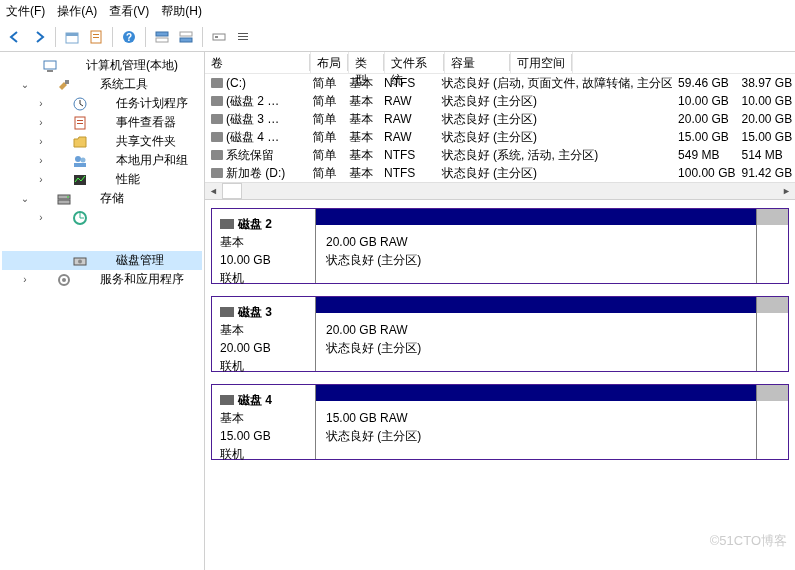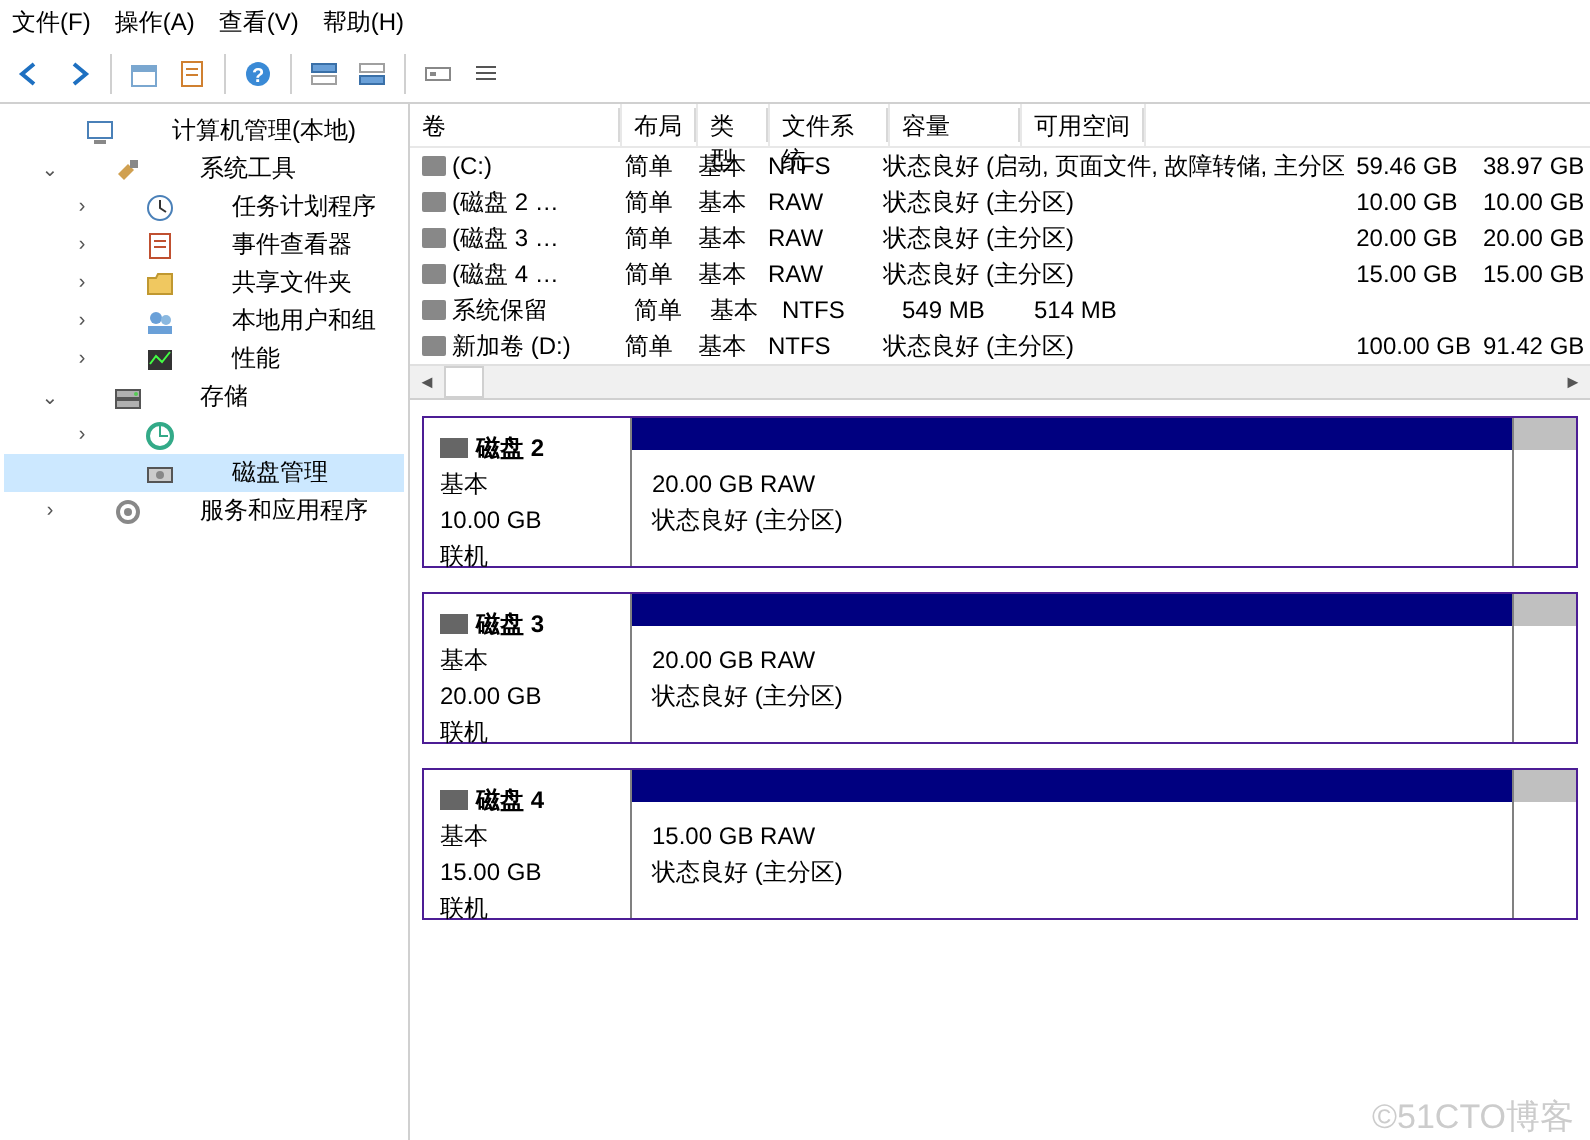--- a/index.html
+++ b/index.html
@@ -5,21 +5,21 @@
 * { box-sizing: border-box; margin: 0; padding: 0; font-family: "Microsoft YaHei", "Segoe UI", Tahoma, sans-serif; }
 body { width: 795px; height: 570px; background: #fff; font-size: 12px; color: #000; overflow: hidden; }
 .menubar { height: 22px; padding: 2px 6px; display: flex; gap: 12px; align-items: center; }
 .menubar span { cursor: default; }
 .toolbar { height: 30px; border-bottom: 1px solid #d0d0d0; display: flex; align-items: center; padding: 0 4px; gap: 2px; }
 .toolbar .btn { width: 22px; height: 22px; display: flex; align-items: center; justify-content: center; border: 1px solid transparent; }
 .toolbar .sep { width: 1px; height: 20px; background: #d0d0d0; margin: 0 3px; }
 .main { display: flex; height: calc(100% - 52px); }
 .tree-pane { width: 205px; border-right: 1px solid #d0d0d0; padding: 4px 2px; overflow: auto; }
 .tree-item { display: flex; align-items: center; height: 19px; padding-left: 2px; white-space: nowrap; cursor: default; gap: 24px; }
-.tree-item.selected { background: #cce8ff; }
+.tree-item.selected { background: #cce8ff; margin-top: 24px; }
 .tree-item .tw { width: 14px; display: inline-flex; justify-content: center; color: #555; font-size: 10px; }
 .tree-item .icon { width: 16px; height: 16px; margin-right: 4px; display: inline-flex; align-items: center; justify-content: center; }
 .indent-1 { padding-left: 16px; } .indent-2 { padding-left: 32px; }
 .right-pane { flex: 1; display: flex; flex-direction: column; overflow: hidden; }
 .vol-list { border-bottom: 1px solid #d0d0d0; }
 .vol-header { display: flex; height: 22px; background: #fff; border-bottom: 1px solid #e8e8e8; }
 .vol-header div { border-right: 1px solid #e8e8e8; padding: 3px 6px; font-weight: normal; background: #fff; position: relative; }
 .vol-header div::after { content: ''; position: absolute; right: 0; top: 2px; bottom: 2px; width: 1px; background: #d8d8d8; }
 .vol-row { display: flex; height: 18px; align-items: center; }
 .vol-row div { padding: 0 6px; white-space: nowrap; overflow: hidden; }
@@ -31,21 +31,21 @@
 .disk-pane { flex: 1; overflow-y: auto; padding: 8px 6px 0 6px; }
 .disk-block { border: 1px solid #4c1d95; margin-bottom: 12px; display: flex; height: 76px; }
 .disk-left { width: 104px; border-right: 1px solid #808080; padding: 6px 8px; line-height: 1.5; }
 .disk-left .dicon { width:14px; height:10px; background:#666; display:inline-block; margin-right:4px; vertical-align:-1px;}
 .disk-left b { font-weight: bold; }
 .part { flex: 1; display: flex; flex-direction: column; }
 .part-bar { height: 16px; background: #000080; }
 .part-body { flex: 1; padding: 8px 10px; line-height: 1.5; border-left:0; }
 .part-gap { width: 32px; border-left: 1px solid #808080; }
 .part-gap .gbar { height:16px; background:#c0c0c0; }
-.watermark { position:absolute; right:8px; bottom:0; color:#ccc; font-size:17px;}
+.watermark { position:absolute; right:8px; bottom:20px; color:#ccc; font-size:13px;}
 svg { display:block; }
 </style>
 </head>
 <body>
 
 <div class="menubar">
   <span>文件(F)</span>
   <span>操作(A)</span>
   <span>查看(V)</span>
   <span>帮助(H)</span>
@@ -272,20 +272,21 @@
             <div class="c-fs">RAW</div>
             <div class="c-st">状态良好 (主分区)</div>
             <div class="c-cap">15.00 GB</div>
             <div class="c-fr">15.00 GB</div>
           </div>
           <div class="vol-row">
             <div class="c-vol"><span class="vol-icon"></span>系统保留</div>
             <div class="c-lay">简单</div>
             <div class="c-typ">基本</div>
             <div class="c-fs">NTFS</div>
+            <div class="c-st">状态良好 (系统, 活动, 主分区)</div>
             <div class="c-cap">549 MB</div>
             <div class="c-fr">514 MB</div>
           </div>
           <div class="vol-row">
             <div class="c-vol"><span class="vol-icon"></span>新加卷 (D:)</div>
             <div class="c-lay">简单</div>
             <div class="c-typ">基本</div>
             <div class="c-fs">NTFS</div>
             <div class="c-st">状态良好 (主分区)</div>
             <div class="c-cap">100.00 GB</div>

